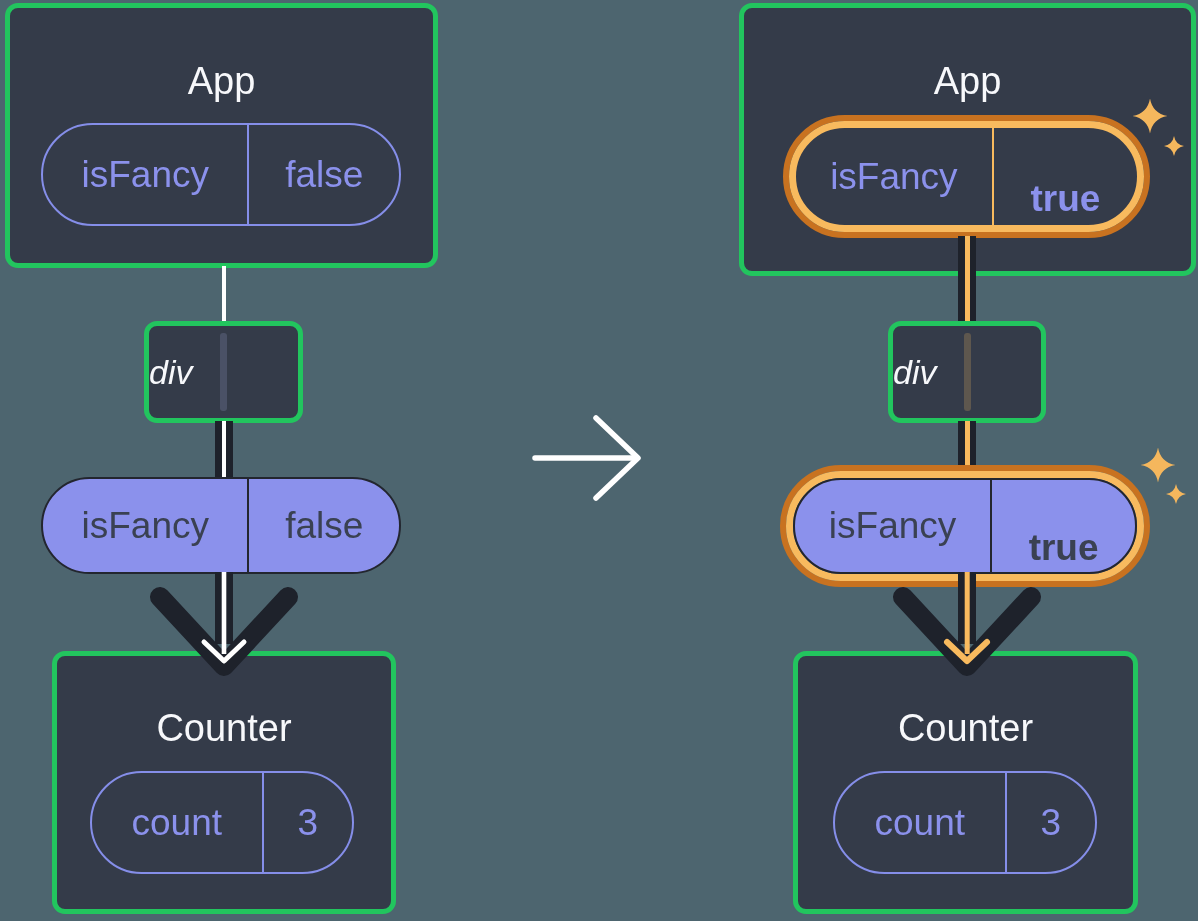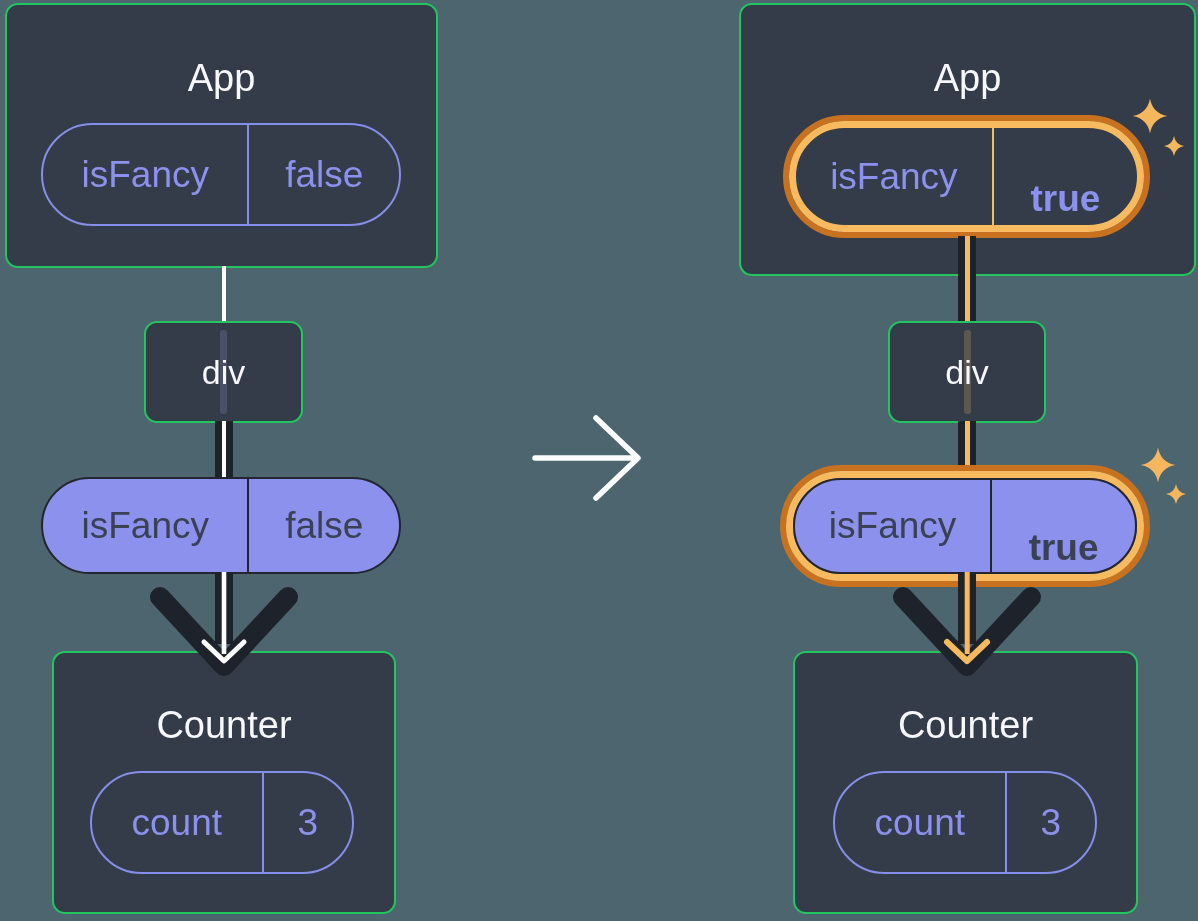--- a/index.html
+++ b/index.html
@@ -1,19 +1,19 @@
 <!DOCTYPE html>
 <html><head>
 <meta charset="utf-8">
 <style>
   html,body{margin:0;padding:0;background:#4d656f;}
   .stage{position:relative;width:1198px;height:921px;background:#4d656f;
          font-family:"Liberation Sans",sans-serif;overflow:hidden;}
 
-  .card{position:absolute;background:#343b49;border:2px solid #22c55e;
+  .card{position:absolute;background:#343b49;border:5px solid #22c55e;
         border-radius:13px;box-sizing:border-box;}
   .title{position:absolute;left:0;right:0;text-align:center;color:#f7f8fb;
          font-size:38px;line-height:42px;}
 
   .pill{position:absolute;display:flex;box-sizing:border-box;border-radius:60px;
         font-size:37px;}
   .pill .cell{display:flex;align-items:center;justify-content:center;box-sizing:border-box;}
   .pill .cell.key{flex:0 0 58%;}
   .pill .cell.val{flex:1;}
   .pill.count .cell.key{flex:0 0 66%;text-align:center;}
@@ -36,21 +36,21 @@
   .ring.on-purple .content{background:#8b91ec;border:2.5px solid #23262f;color:#3a4152;}
   .ring.on-purple .content .cell.key{border-right:2.5px solid #23262f;}
 
   .bold{font-weight:bold;}
 
   .vline{position:absolute;}
   .vline.white{background:#ffffff;}
   .vline.dark{background:#1e222b;}
   .vline.orange{background:#f8ba5e;}
 
-  .divcard{display:flex;align-items:center;justify-content:center;}
+  .divcard{display:flex;align-items:center;font-style:italic;}
   .divcard .divlabel{color:#f7f8fb;font-size:34px;z-index:1;}
   .thru-band{position:absolute;left:calc(50% - 3.5px);top:7px;bottom:7px;width:7px;border-radius:3px;}
   .thru-band.cool{background:rgba(190,197,255,0.16);}
   .thru-band.warm{background:rgba(248,186,94,0.22);}
 
   svg{position:absolute;overflow:visible;}
 </style>
 </head>
 <body>
 

